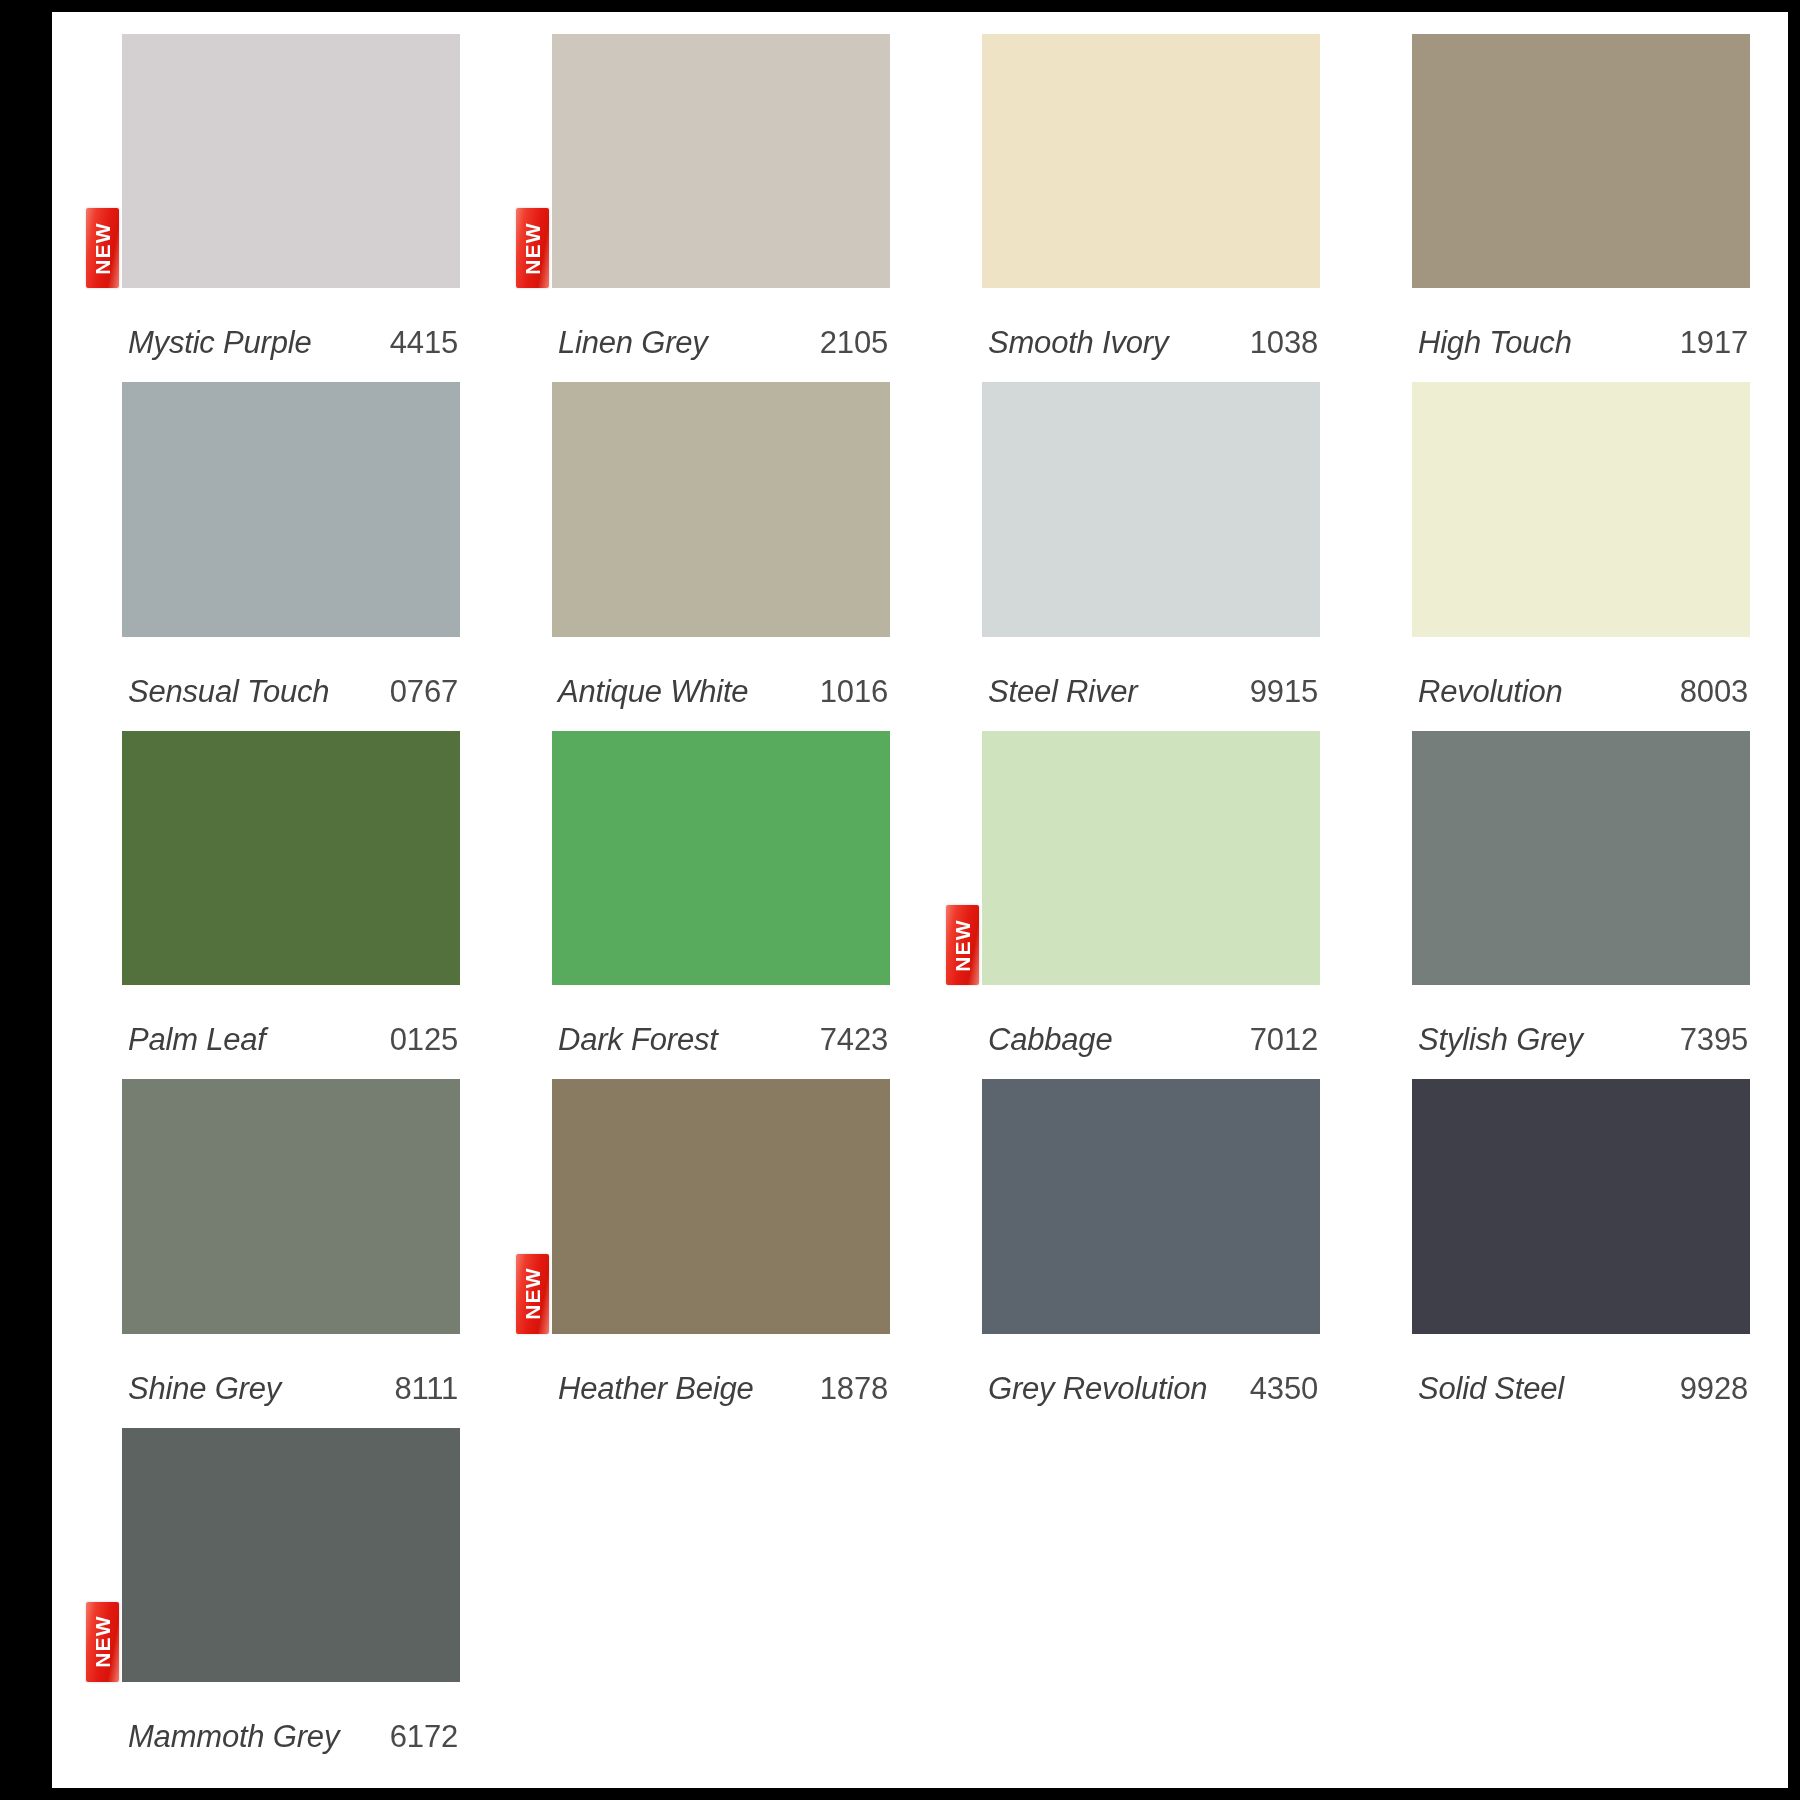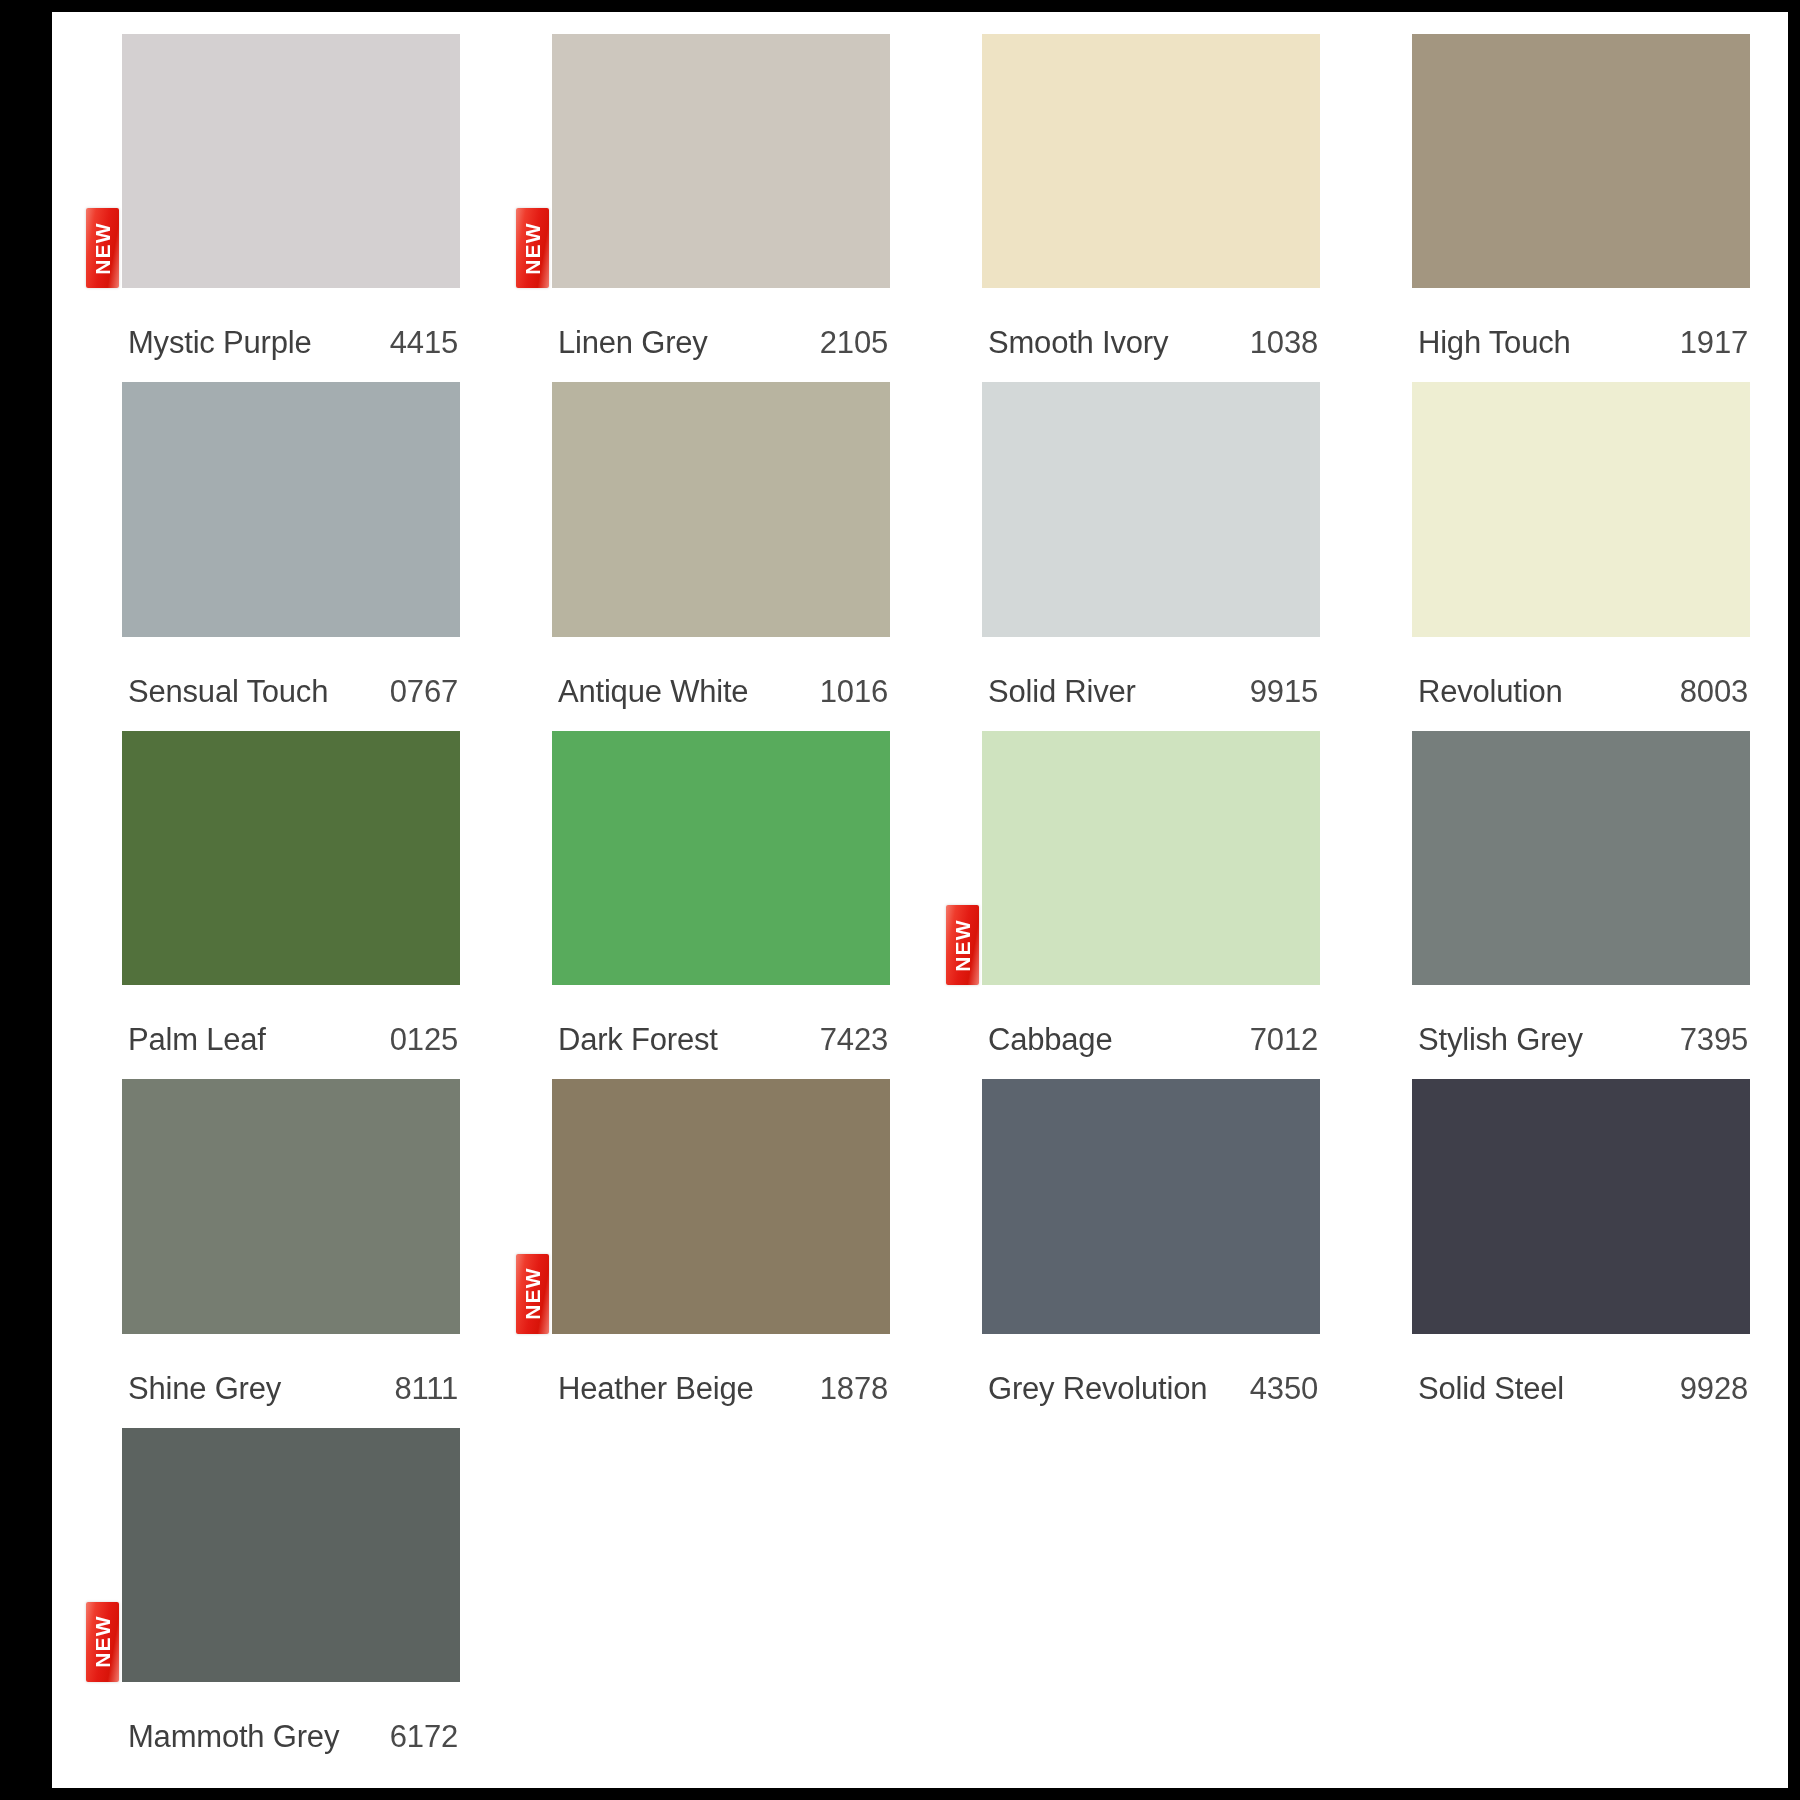--- a/index.html
+++ b/index.html
@@ -85,20 +85,21 @@
     justify-content: space-between;
     padding: 0 2px 0 6px;
     box-sizing: border-box;
   }
   .sw-name {
     font-size: 31px;
     color: #3f3f3f;
     font-family: "Liberation Sans", sans-serif;
     letter-spacing: -0.2px;
     white-space: nowrap;
+    font-style: italic;
   }
   .sw-code {
     font-size: 31px;
     color: #4a4a4a;
     font-family: "Liberation Sans", sans-serif;
     letter-spacing: -0.2px;
     white-space: nowrap;
   }
 </style>
 </head>
@@ -165,21 +166,21 @@
           <div class="label-row">
             <span class="sw-name">Antique White</span>
             <span class="sw-code">1016</span>
           </div>
         </div>
         <div class="cell">
           <div class="swatch-wrap">
             <div class="swatch" style="background: rgb(211, 216, 216);"></div>
           </div>
           <div class="label-row">
-            <span class="sw-name">Solid River</span>
+            <span class="sw-name">Steel River</span>
             <span class="sw-code">9915</span>
           </div>
         </div>
         <div class="cell">
           <div class="swatch-wrap">
             <div class="swatch" style="background: rgb(238, 238, 210);"></div>
           </div>
           <div class="label-row">
             <span class="sw-name">Revolution</span>
             <span class="sw-code">8003</span>

